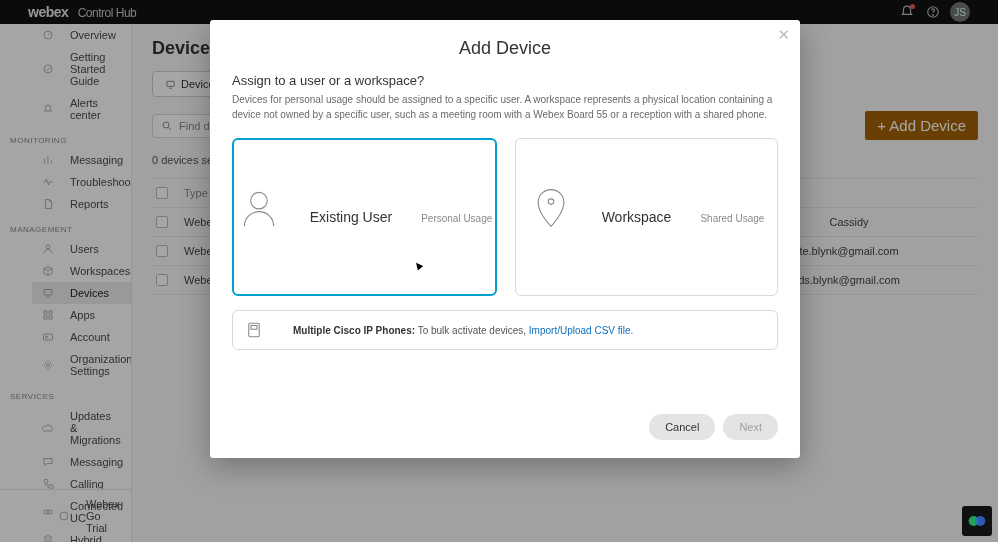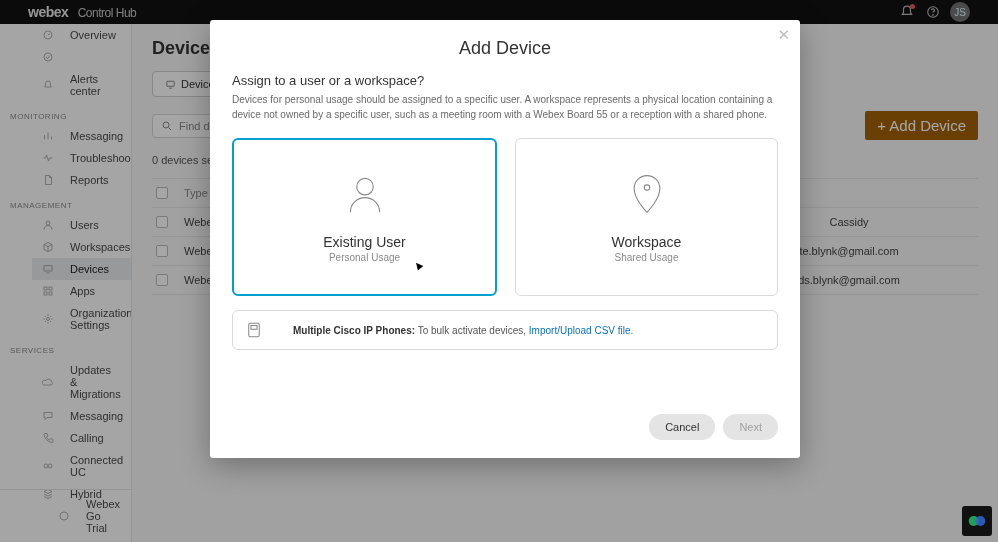--- a/index.html
+++ b/index.html
@@ -43,21 +43,21 @@
   .chk { width:12px; height:12px; border:1px solid #bbb; border-radius:2px; background:#fff; }
   
   .overlay { position:absolute; inset:0; background:rgba(0,0,0,0.35); }
   .modal { position:absolute; left:210px; top:20px; width:590px; height:438px; background:#fff; border-radius:3px; box-shadow:0 8px 30px rgba(0,0,0,0.3); display:flex; flex-direction:column; }
   .modal .close { position:absolute; top:6px; right:10px; color:#bbb; font-size:15px; cursor:pointer; }
   .modal-title { text-align:center; font-size:18px; color:#333; padding:18px 0 14px 0; font-weight:400; }
   .modal-body { padding:0 22px; flex:1; }
   .mq { font-size:13px; color:#333; margin-bottom:4px; }
   .mdesc { font-size:10px; color:#6a6a6a; line-height:1.5; margin-bottom:16px; }
   .cards { display:flex; gap:18px; margin-bottom:14px; }
-  .card { flex:1; border:1px solid #d9d9d9; border-radius:6px; height:158px; display:flex; flex-direction:column; align-items:center; justify-content:center; cursor:pointer; }
+  .card { flex:1; border:1px solid #d9d9d9; border-radius:6px; height:158px; display:flex; align-items:center; justify-content:center; cursor:pointer;gap:29px; }
   .card.selected { border:2px solid #00a0d1; }
   .card .bigicon { width:44px; height:44px; margin-bottom:18px; }
   .card .bigicon svg { width:44px; height:44px; stroke:#888; fill:none; stroke-width:1.2; }
   .card .ctitle { font-size:14px; color:#333; }
   .card .csub { font-size:10px; color:#8a8a8a; margin-top:2px; }
   .bulkrow { border:1px solid #d9d9d9; border-radius:6px; padding:10px 12px; display:flex; align-items:center; gap:12px; font-size:10px; color:#555; }
   .bulkrow .phicon { width:18px; height:18px; }
   .bulkrow .phicon svg { width:18px; height:18px; stroke:#888; fill:none; stroke-width:1.4; }
   .bulkrow a { color:#0a6fc2; text-decoration:none; }
   .bulkrow strong { color:#333; font-weight:600;padding-left:18px; }
@@ -107,20 +107,21 @@
         </span>
         <span>Overview</span>
       </div>
       <div class="side-item">
         <span class="sicon">
           <svg viewBox="0 0 24 24">
             <circle cx="12" cy="12" r="8"></circle>
             <path d="M8 12l3 3 5-6"></path>
           </svg>
         </span>
+        <span>Getting Started Guide</span>
       </div>
       <div class="side-item">
         <span class="sicon">
           <svg viewBox="0 0 24 24">
             <path d="M7 9a5 5 0 1 1 10 0v4l2 3H5l2-3z"></path>
           </svg>
         </span>
         <span>Alerts center</span>
       </div>
     </div>
@@ -182,20 +183,29 @@
       <div class="side-item">
         <span class="sicon">
           <svg viewBox="0 0 24 24">
             <rect x="4" y="4" width="6" height="6"></rect>
             <rect x="14" y="4" width="6" height="6"></rect>
             <rect x="4" y="14" width="6" height="6"></rect>
             <rect x="14" y="14" width="6" height="6"></rect>
           </svg>
         </span>
         <span>Apps</span>
+      </div>
+      <div class="side-item">
+        <span class="sicon">
+          <svg viewBox="0 0 24 24">
+            <rect x="3" y="6" width="18" height="12" rx="2"></rect>
+            <circle cx="9" cy="12" r="2"></circle>
+          </svg>
+        </span>
+        <span>Account</span>
       </div>
       <div class="side-item">
         <span class="sicon">
           <svg viewBox="0 0 24 24">
             <circle cx="12" cy="12" r="3"></circle>
             <path d="M12 3v3M12 18v3M3 12h3M18 12h3M6 6l2 2M16 16l2 2M18 6l-2 2M8 16l-2 2"></path>
           </svg>
         </span>
         <span>Organization Settings</span>
       </div>

